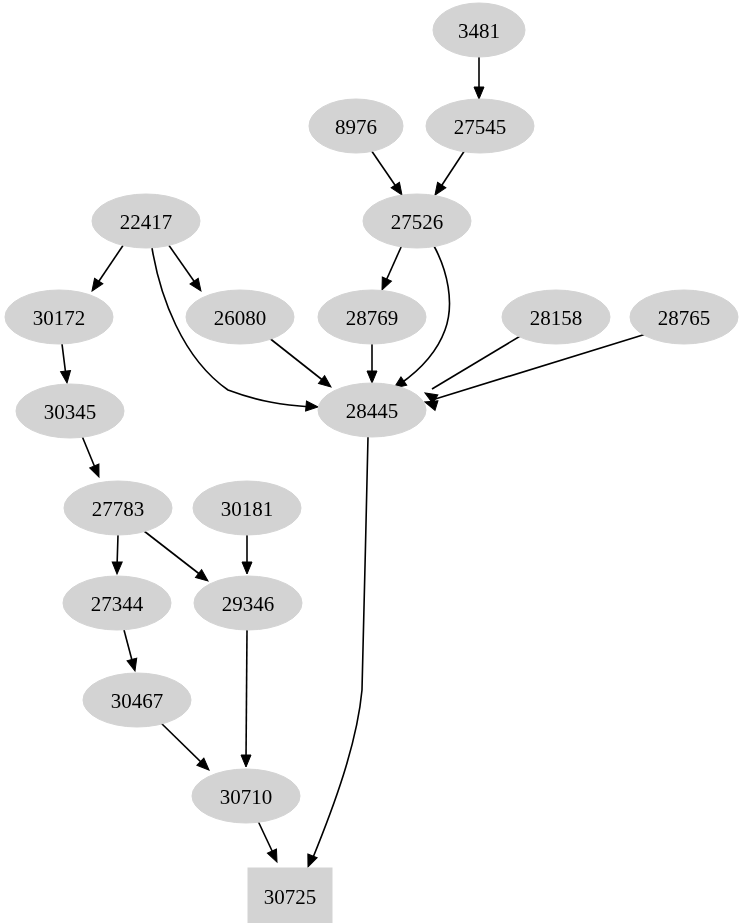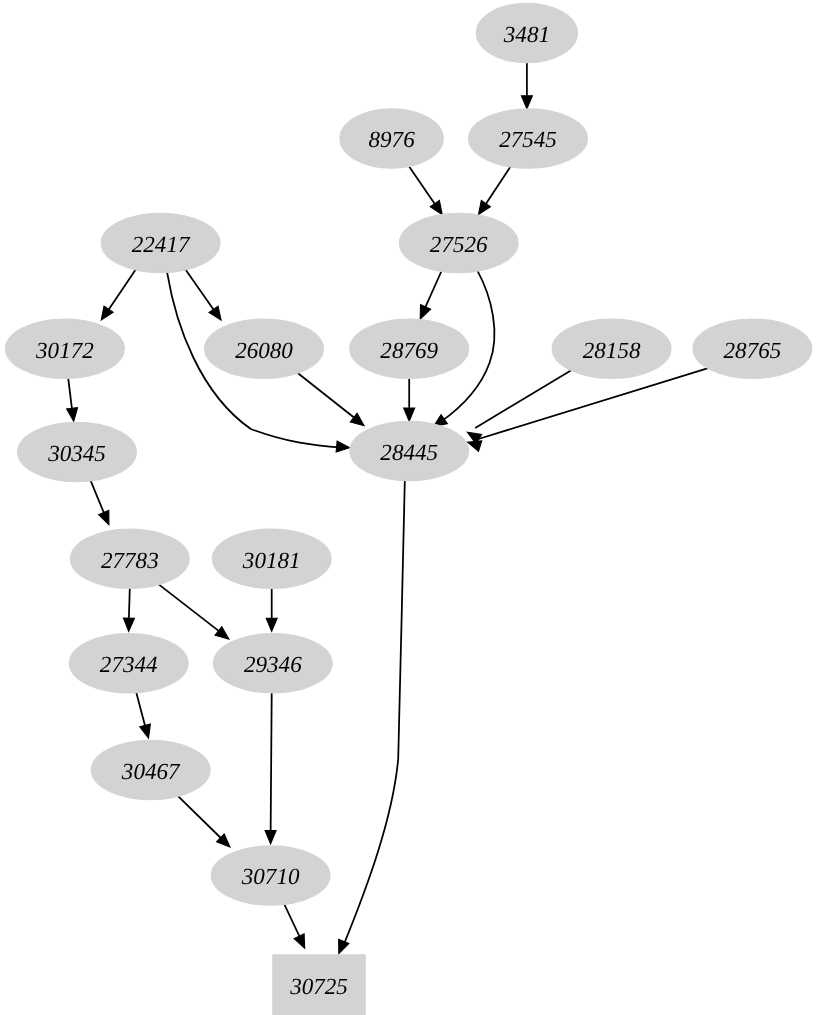--- a/index.html
+++ b/index.html
@@ -7,21 +7,20 @@
     padding: 0;
     background: #ffffff;
   }
   #graph-root {
     position: relative;
     width: 745px;
     height: 923px;
     background: #ffffff;
     font-family: "Liberation Serif", "DejaVu Serif", serif;
     overflow: hidden;
-    font-style: italic;
   }
   #graph-svg {
     position: absolute;
     left: 0;
     top: 0;
     width: 745px;
     height: 923px;
   }
   .node-label {
     font-family: "Liberation Serif", "DejaVu Serif", serif;

